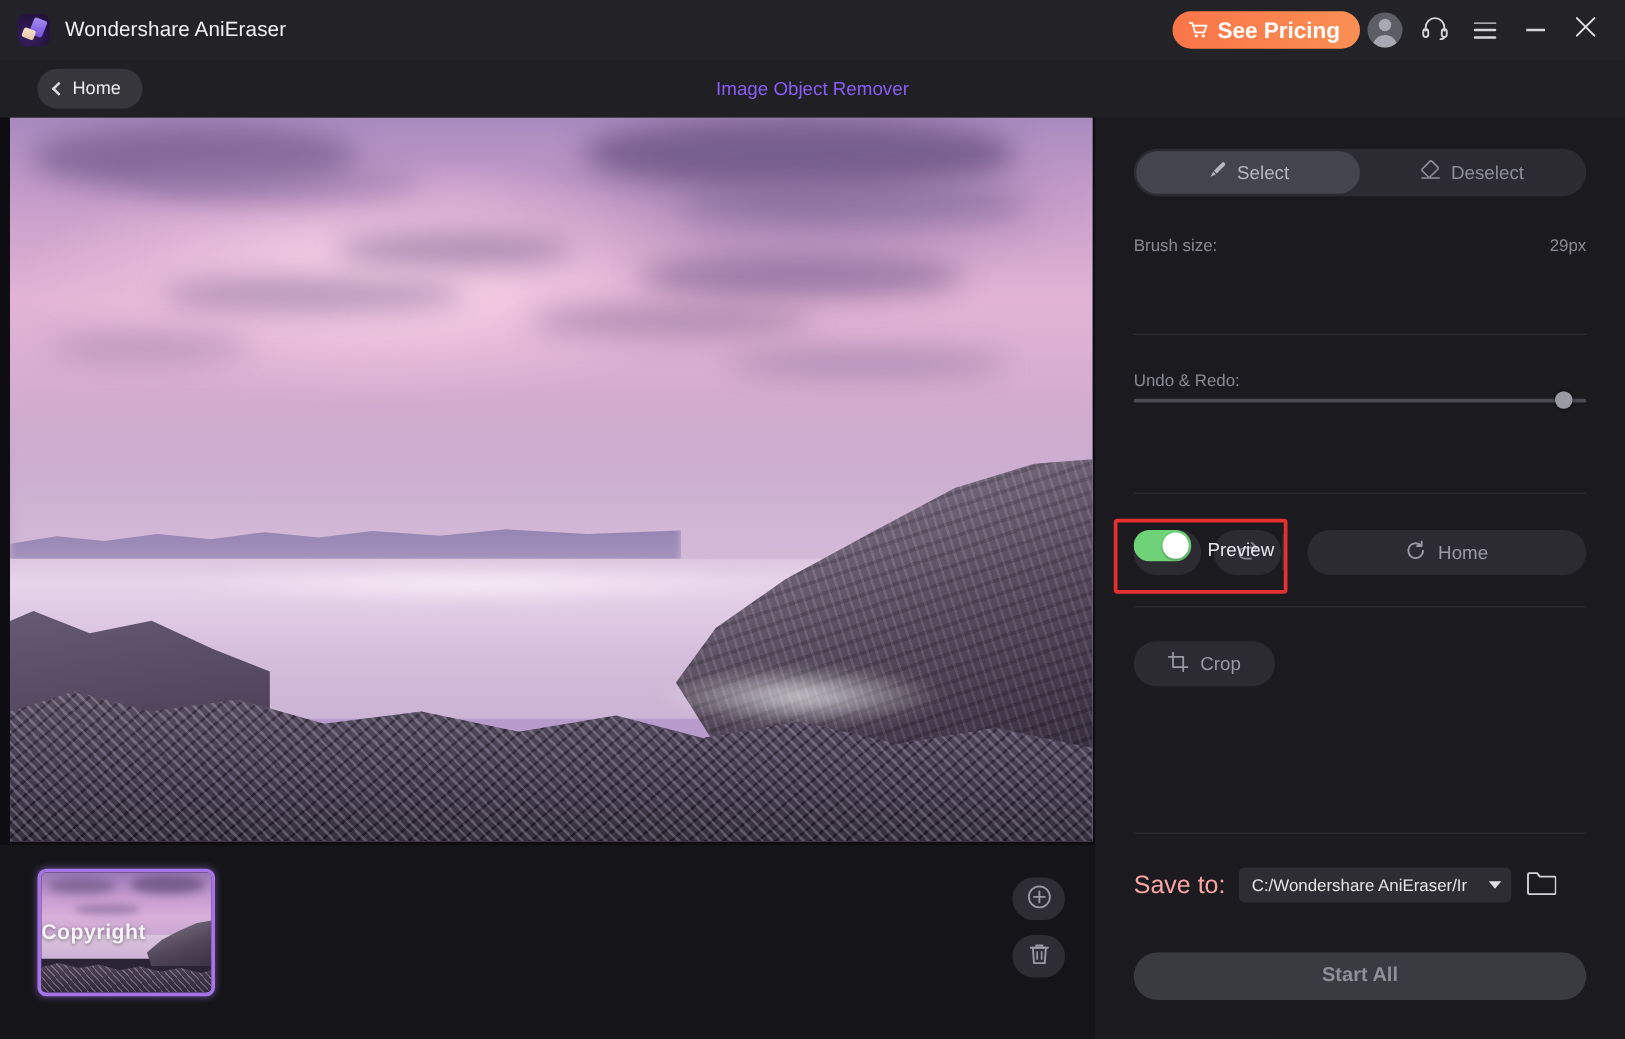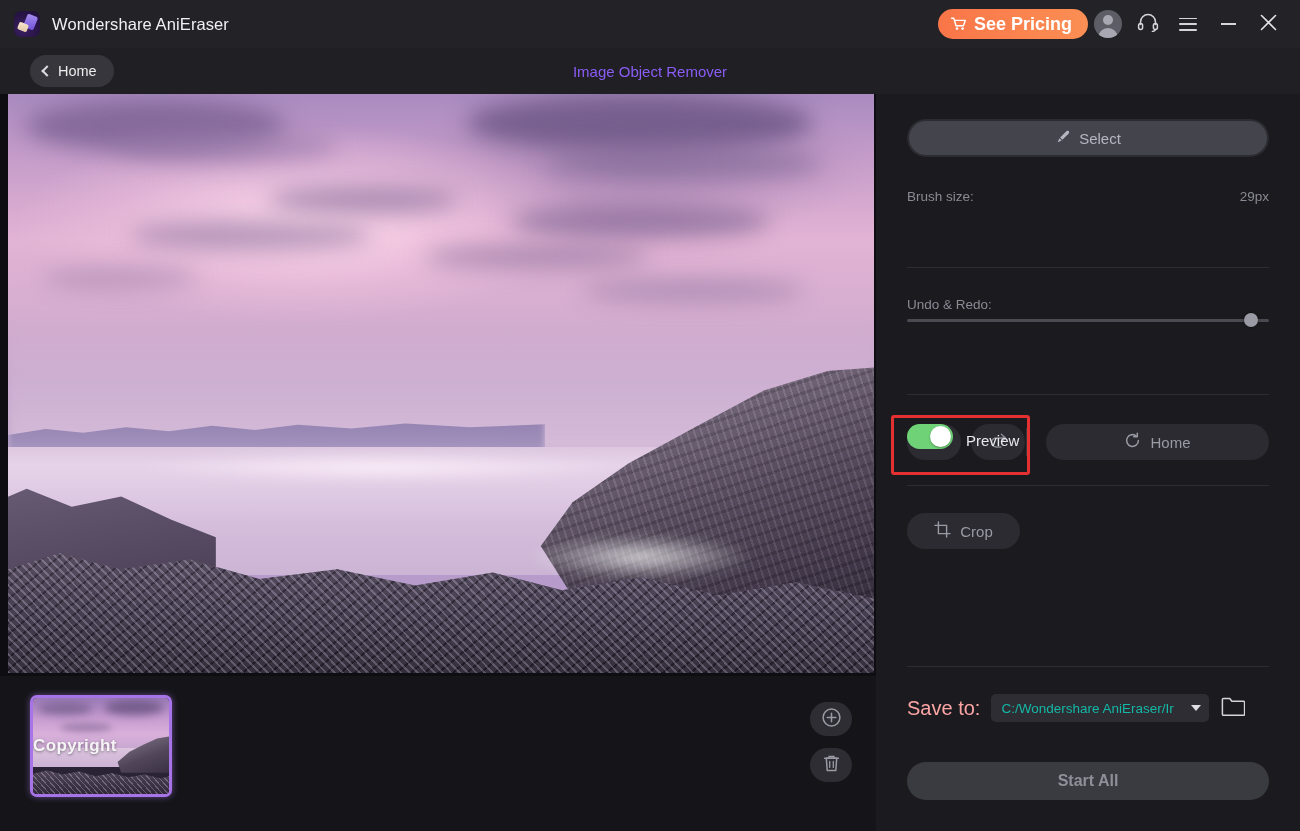--- a/index.html
+++ b/index.html
@@ -259,21 +259,21 @@
     position:absolute; left: 31px; top: 419px; width: 113px; height: 36px; border-radius: 18px;
     background: #2b2b31; display:flex; align-items:center; justify-content:center; gap: 9px;
     color:#9a9aa4; font-size: 15px; cursor:pointer; border:none;
   }
 
   .saveto { position:absolute; left: 31px; top: 600px; width: 362px; display:flex; align-items:center; gap: 11px; }
   .saveto .lab { color: #fca5a5; font-size: 20px; white-space:nowrap; }
   .path-sel {
     flex: 1; height: 28px; background: #2d2d33; border-radius: 5px;
     display:flex; align-items:center; padding: 0 8px 0 10px; gap: 6px;
-    color:#14b8a6; font-size: 13.5px; cursor:pointer; overflow:hidden; max-width: 218px;
+    color:#e5e5e5; font-size: 13.5px; cursor:pointer; overflow:hidden; max-width: 218px;
   }
   .path-sel .ptxt { flex:1; overflow:hidden; white-space:nowrap; text-overflow:clip; }
   .caret { width:0; height:0; border-left:5px solid transparent; border-right:5px solid transparent; border-top:6px solid #dedee4; flex:none; }
   .folder-btn { width: 26px; height: 26px; display:flex; align-items:center; justify-content:center; cursor:pointer; border:none; background:none; }
 
   .start-btn {
     position:absolute; left: 31px; top: 668px; width: 362px; height: 38px; border-radius: 19px;
     background: #3a3a41; color: #8f8f99; font-size: 16px; font-weight: bold;
     display:flex; align-items:center; justify-content:center; cursor:pointer; border:none;
   }
@@ -421,20 +421,29 @@
     <div class="seg">
       <div class="seg-item active">
         <span>
           <svg width="16" height="16" viewBox="0 0 16 16">
               <path d="M13.6 2.1c-.6-.6-1.5-.6-2 0L5.1 8.5l2.3 2.3 6.4-6.4c.5-.6.5-1.5-.2-2.3z" fill="#b6b6c0"></path>
               <path d="M4.5 9.2 2.6 13.3l4.1-1.9z" fill="#b6b6c0"></path>
             </svg>
         </span>
         <span>Select</span>
       </div>
+      <div class="seg-item">
+        <span>
+          <svg width="17" height="16" viewBox="0 0 17 16">
+              <path d="M6.6 13.4 1.9 8.8c-.5-.5-.5-1.2 0-1.7l6-6c.5-.5 1.2-.5 1.7 0l4.6 4.6c.5.5.5 1.2 0 1.7l-6 6c-.4.5-1.1.5-1.6 0z" fill="none" stroke="#8e8e98" stroke-width="1.3"></path>
+              <path d="M1.6 14.4h13.8" stroke="#8e8e98" stroke-width="1.3" stroke-linecap="round"></path>
+            </svg>
+        </span>
+        <span>Deselect</span>
+      </div>
     </div>
 
     <div class="row-lab" style="top:95px">
       <span>Brush size:</span>
       <span>29px</span>
     </div>
 
     <div class="slider-wrap">
       <div class="track"></div>
       <div class="thumbk" id="brushThumb" style="left: calc(95% - 7px);"></div>

